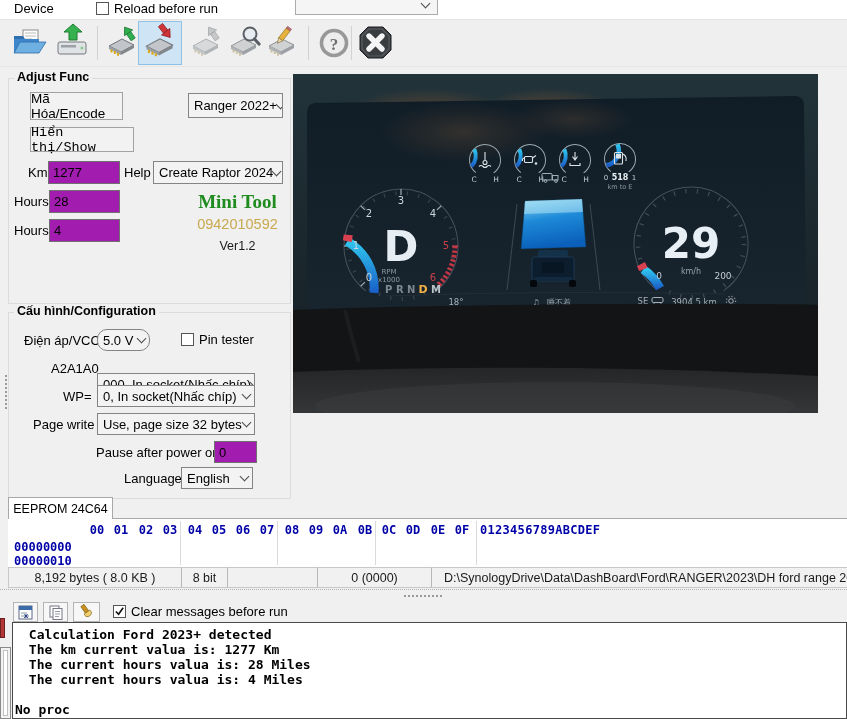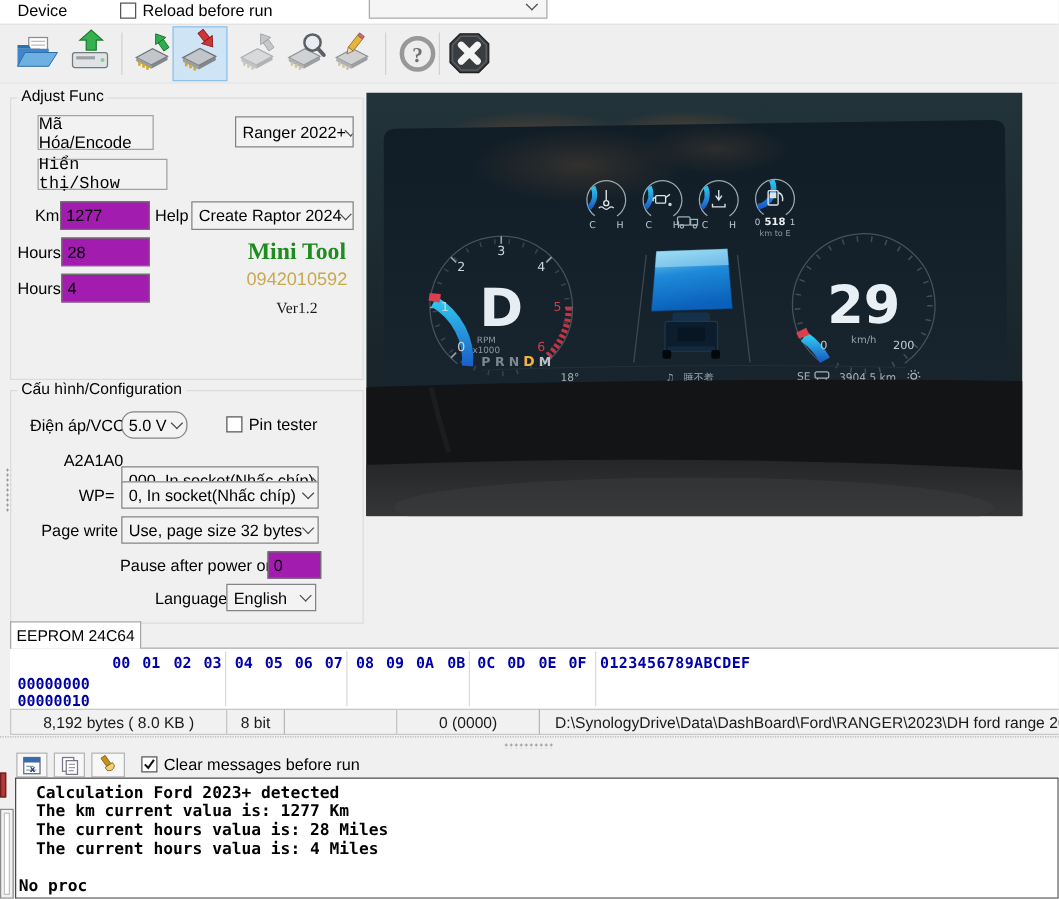--- a/index.html
+++ b/index.html
@@ -6,21 +6,21 @@
   body{width:847px;height:719px;background:#f0f0f0;font-family:"Liberation Sans",sans-serif;overflow:hidden;}
   #app{position:relative;width:847px;height:719px;background:#f0f0f0;}
   .abs{position:absolute;}
   .lbl{position:absolute;font-size:13px;line-height:16px;color:#000;white-space:nowrap;}
   .btn{position:absolute;display:flex;align-items:center;justify-content:center;background:#f2f2f2;border:1px solid #a2a2a2;font-size:13.5px;color:#000;box-sizing:border-box;cursor:default;}
   .combo{position:absolute;display:flex;align-items:center;background:#f3f3f3;border:1px solid #848484;font-size:13px;color:#000;box-sizing:border-box;padding-left:5px;white-space:nowrap;overflow:hidden;}
   .chev{width:6px;height:6px;border-right:1.4px solid #4a4a4a;border-bottom:1.4px solid #4a4a4a;transform:rotate(45deg);margin-left:auto;margin-right:8px;margin-top:-3px;flex:none;}
   .inp{position:absolute;background:#a21caf;border:1px solid #707070;font-size:13px;font-family:"Liberation Sans",sans-serif;padding:0 0 0 4px;box-sizing:border-box;}
   .cbx{position:absolute;width:13px;height:13px;background:#fff;border:1px solid #555;box-sizing:border-box;}
   .grp{position:absolute;border:1px solid #dcdcdc;}
-  .grptitle{position:absolute;font-weight:normal;font-size:12.5px;background:#f0f0f0;padding:0 3px;white-space:nowrap;z-index:3;}
+  .grptitle{position:absolute;font-weight:bold;font-size:12.5px;background:#f0f0f0;padding:0 3px;white-space:nowrap;z-index:3;}
   .tbtn{position:absolute;width:40px;height:40px;top:23px;}
   .tsep{position:absolute;top:26px;width:1px;height:34px;background:#d2d2d2;}
   .hex{position:absolute;font-family:"DejaVu Sans Mono",monospace;font-weight:bold;font-size:12px;color:#0000a8;white-space:nowrap;}
   .hexsep{position:absolute;width:1px;background:#dadada;top:521px;height:44px;}
   .sseg{position:absolute;top:567px;height:21px;border-right:1px solid #b8b8b8;display:flex;align-items:center;justify-content:center;font-size:12.5px;color:#1a1a1a;box-sizing:border-box;background:#f1f1f1;white-space:nowrap;overflow:hidden;}
   .msg{position:absolute;left:8px;font-family:"DejaVu Sans Mono",monospace;font-weight:bold;font-size:13px;line-height:15px;color:#000;white-space:pre;}
   .dots{background-image:radial-gradient(#9a9a9a 1px,transparent 1.1px);background-size:4px 4px;}
   .bbtn{position:absolute;top:602px;height:20px;background:#f7f7f7;border:1px solid #b4b4b4;box-sizing:border-box;display:flex;align-items:center;justify-content:center;}
   svg text{font-family:"DejaVu Sans","Liberation Sans",sans-serif;}
 </style>
@@ -153,21 +153,21 @@
     <span class="chev" style="margin-right:5px;"></span>
   </div>
 
   <div class="lbl" style="left:14px;top:194px;">Hours</div>
   <input class="inp" style="left: 49px; top: 190px; width: 71px; height: 23px;" value="28">
   <div class="lbl" style="left:14px;top:223px;">Hours</div>
   <input class="inp" style="left: 49px; top: 219px; width: 71px; height: 23px;" value="4">
 
   <div class="abs" style="left:185px;top:191px;width:105px;text-align:center;font-family:'Liberation Serif',serif;font-weight:bold;font-size:19px;color:#1f8c1f;">Mini Tool</div>
   <div class="abs" style="left:185px;top:216px;width:105px;text-align:center;font-size:14.5px;color:#c9a94e;">0942010592</div>
-  <div class="abs" style="left:185px;top:239px;width:105px;text-align:center;font-size:12.5px;color:#1a1a1a;font-family:Liberation Serif, serif;">Ver1.2</div>
+  <div class="abs" style="left:185px;top:239px;width:105px;text-align:center;font-size:12.5px;color:#1a1a1a;">Ver1.2</div>
 
 
   <div class="grp" style="left:8px;top:312px;width:281px;height:185px;"></div>
   <div class="grptitle" style="left:14px;top:304px;">Cấu hình/Configuration</div>
 
   <div class="lbl" style="left:24px;top:333px;">Điện áp/VCC</div>
   <div class="combo" style="left:97px;top:329px;width:53px;height:22px;border-radius:10px;">
     <span>5.0 V</span>
     <span class="chev" style="margin-right:4px;"></span>
   </div>

